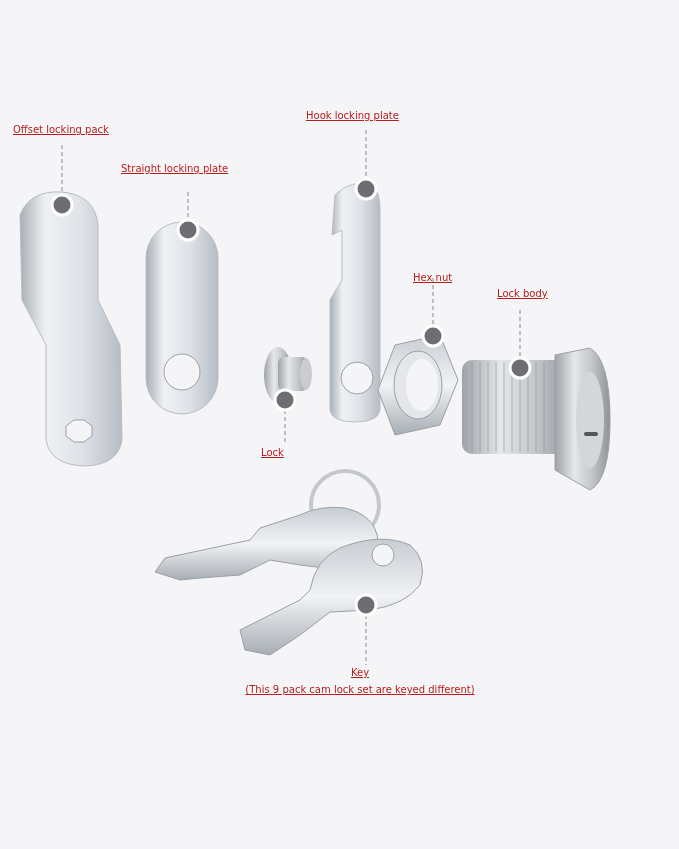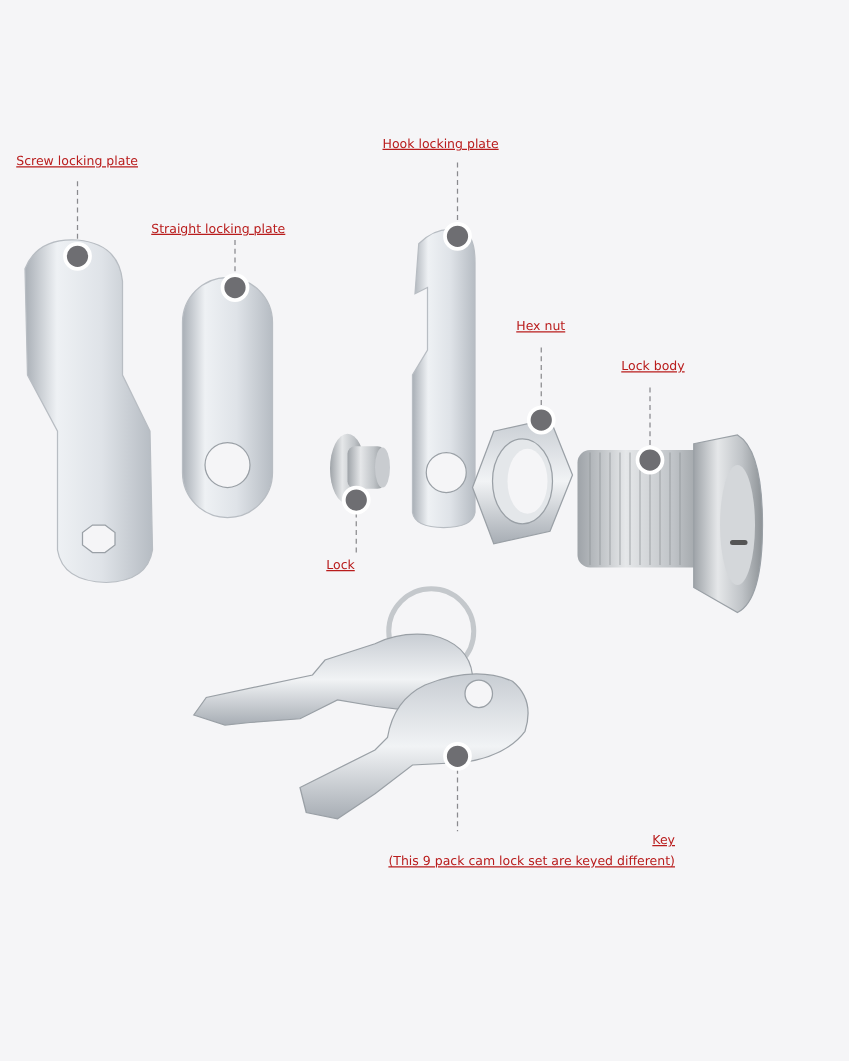--- a/index.html
+++ b/index.html
@@ -1,18 +1,18 @@
 <!DOCTYPE html>
 <html><head>
 <meta charset="utf-8">
 <style>
   html,body{margin:0;padding:0;}
   body{width:679px;height:849px;background:#f5f5f7;position:relative;overflow:hidden;font-family:"DejaVu Sans","Liberation Sans",sans-serif;color:#222;}
   .label{position:absolute;font-size:10px;white-space:nowrap;color:#b91c1c;text-decoration:underline;}
-  .center{text-align:right;}
+  .center{text-align:center;}
   svg.scene{position:absolute;left:0;top:0;}
 </style>
 </head>
 <body>
 
 <svg class="scene" width="679" height="849" viewBox="0 0 679 849">
   <defs>
     <linearGradient id="metal" x1="0" x2="1" y1="0" y2="0">
       <stop offset="0" stop-color="#a9afb6"></stop>
       <stop offset="0.25" stop-color="#eef1f4"></stop>
@@ -99,20 +99,20 @@
     <circle cx="62" cy="205" r="10" fill="#6e6e72" stroke="#fff" stroke-width="3"></circle>
     <circle cx="188" cy="230" r="10" fill="#6e6e72" stroke="#fff" stroke-width="3"></circle>
     <circle cx="366" cy="189" r="10" fill="#6e6e72" stroke="#fff" stroke-width="3"></circle>
     <circle cx="433" cy="336" r="10" fill="#6e6e72" stroke="#fff" stroke-width="3"></circle>
     <circle cx="520" cy="368" r="10" fill="#6e6e72" stroke="#fff" stroke-width="3"></circle>
     <circle cx="285" cy="400" r="10" fill="#6e6e72" stroke="#fff" stroke-width="3"></circle>
     <circle cx="366" cy="605" r="10" fill="#6e6e72" stroke="#fff" stroke-width="3"></circle>
   </g>
 </svg>
 
-<div class="label" style="left:13px;top:124px;">Screw locking plate</div>
-<div class="label" style="left:121px;top:178px;">Straight locking plate</div>
+<div class="label" style="left:13px;top:124px;">Offset locking pack</div>
+<div class="label" style="left:121px;top:163px;">Straight locking plate</div>
 <div class="label" style="left:306px;top:110px;">Hook locking plate</div>
-<div class="label" style="left:413px;top:256px;text-align:center;">Hex nut</div>
+<div class="label" style="left:413px;top:272px;text-align:center;">Hex nut</div>
 <div class="label" style="left:497px;top:288px;">Lock body</div>
 <div class="label" style="left:261px;top:447px;">Lock</div>
 <div class="label center" style="left:180px;top:667px;width:360px;">Key</div>
 <div class="label center" style="left:180px;top:684px;width:360px;">(This 9 pack cam lock set are keyed different)</div>
 
 </body></html>

